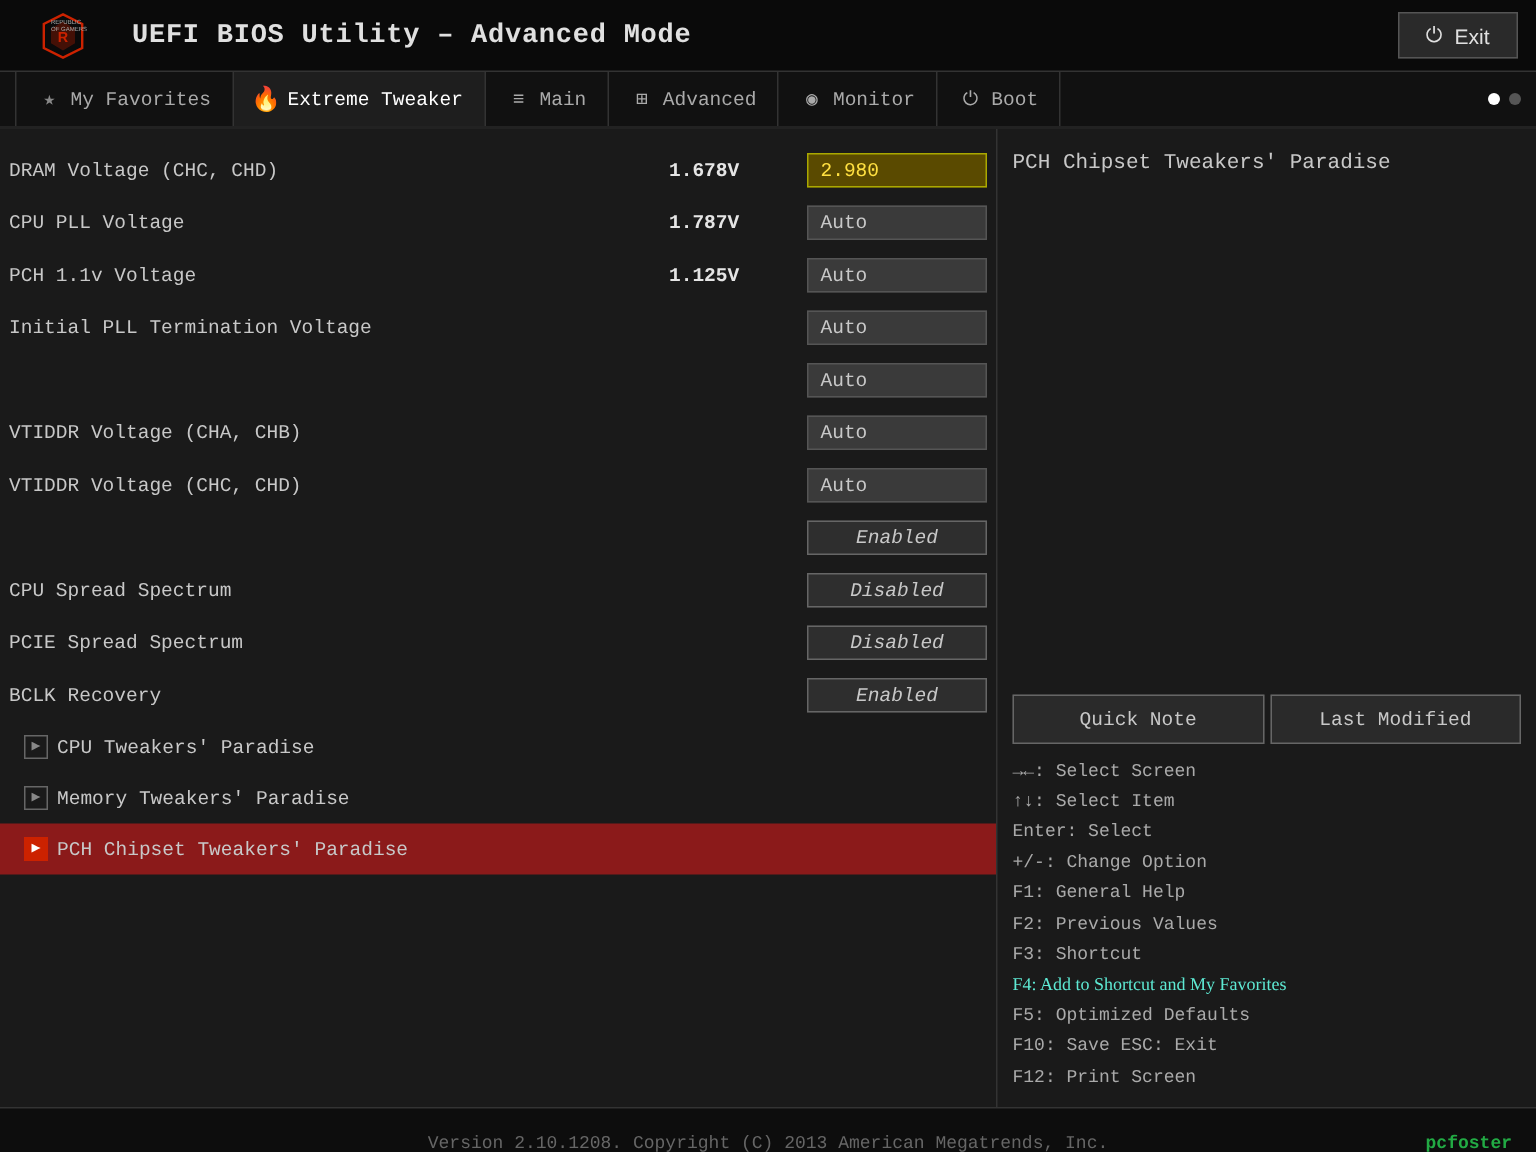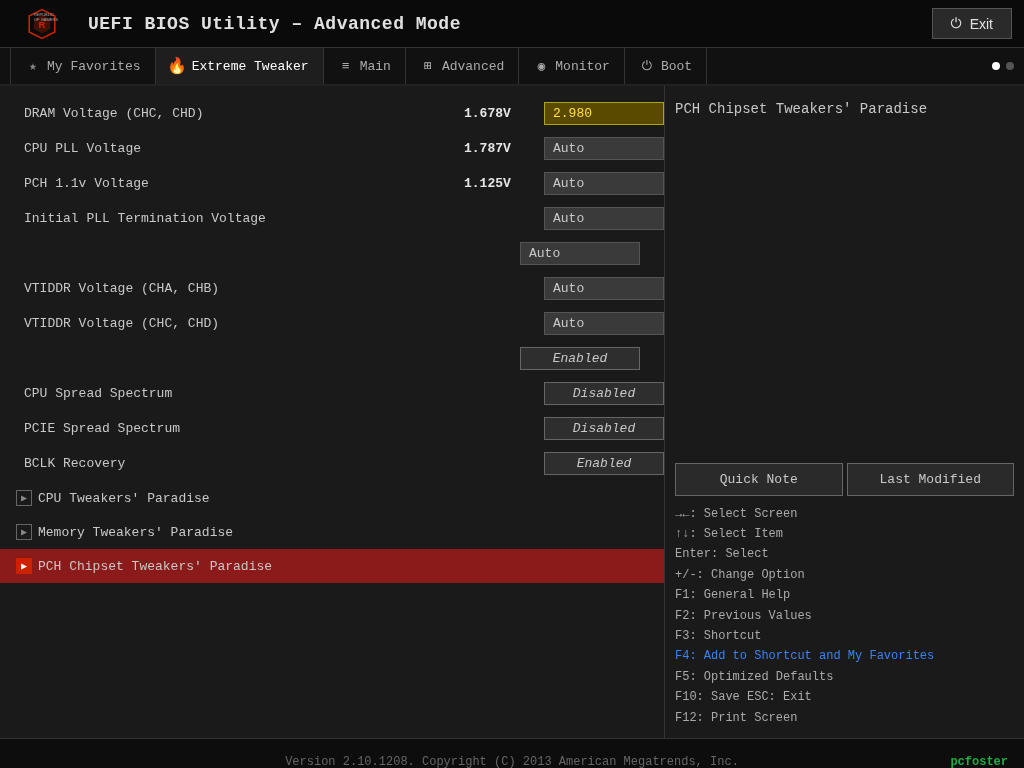--- a/index.html
+++ b/index.html
@@ -120,21 +120,21 @@
       border-right: 1px solid #333;
       position: relative;
     }
     .settings-panel::-webkit-scrollbar { width: 8px; }
     .settings-panel::-webkit-scrollbar-track { background: #111; }
     .settings-panel::-webkit-scrollbar-thumb { background: #444; }
 
     .setting-row {
       display: flex;
       align-items: center;
-      padding: 6px 24px;
+      padding: 6px 6px;
       min-height: 34px;
       cursor: pointer;
     }
 
     .setting-label {
       flex: 0 0 440px;
       font-size: 13px;
       color: #c8c8c8;
     }
     .setting-value {
@@ -239,21 +239,22 @@
       text-align: center;
     }
 
     .hotkeys {
       font-size: 12px;
       color: #aaa;
       line-height: 1.7;
       font-family: 'Courier New', monospace;
     }
     .hotkey-special {
-      color: #3b82f6;
+      color: #5eead4;
+      font-family: Liberation Serif, serif;
     }
 
     
     .footer {
       height: 47px;
       background: #0d0d0d;
       border-top: 1px solid #333;
       display: flex;
       align-items: center;
       justify-content: center;

